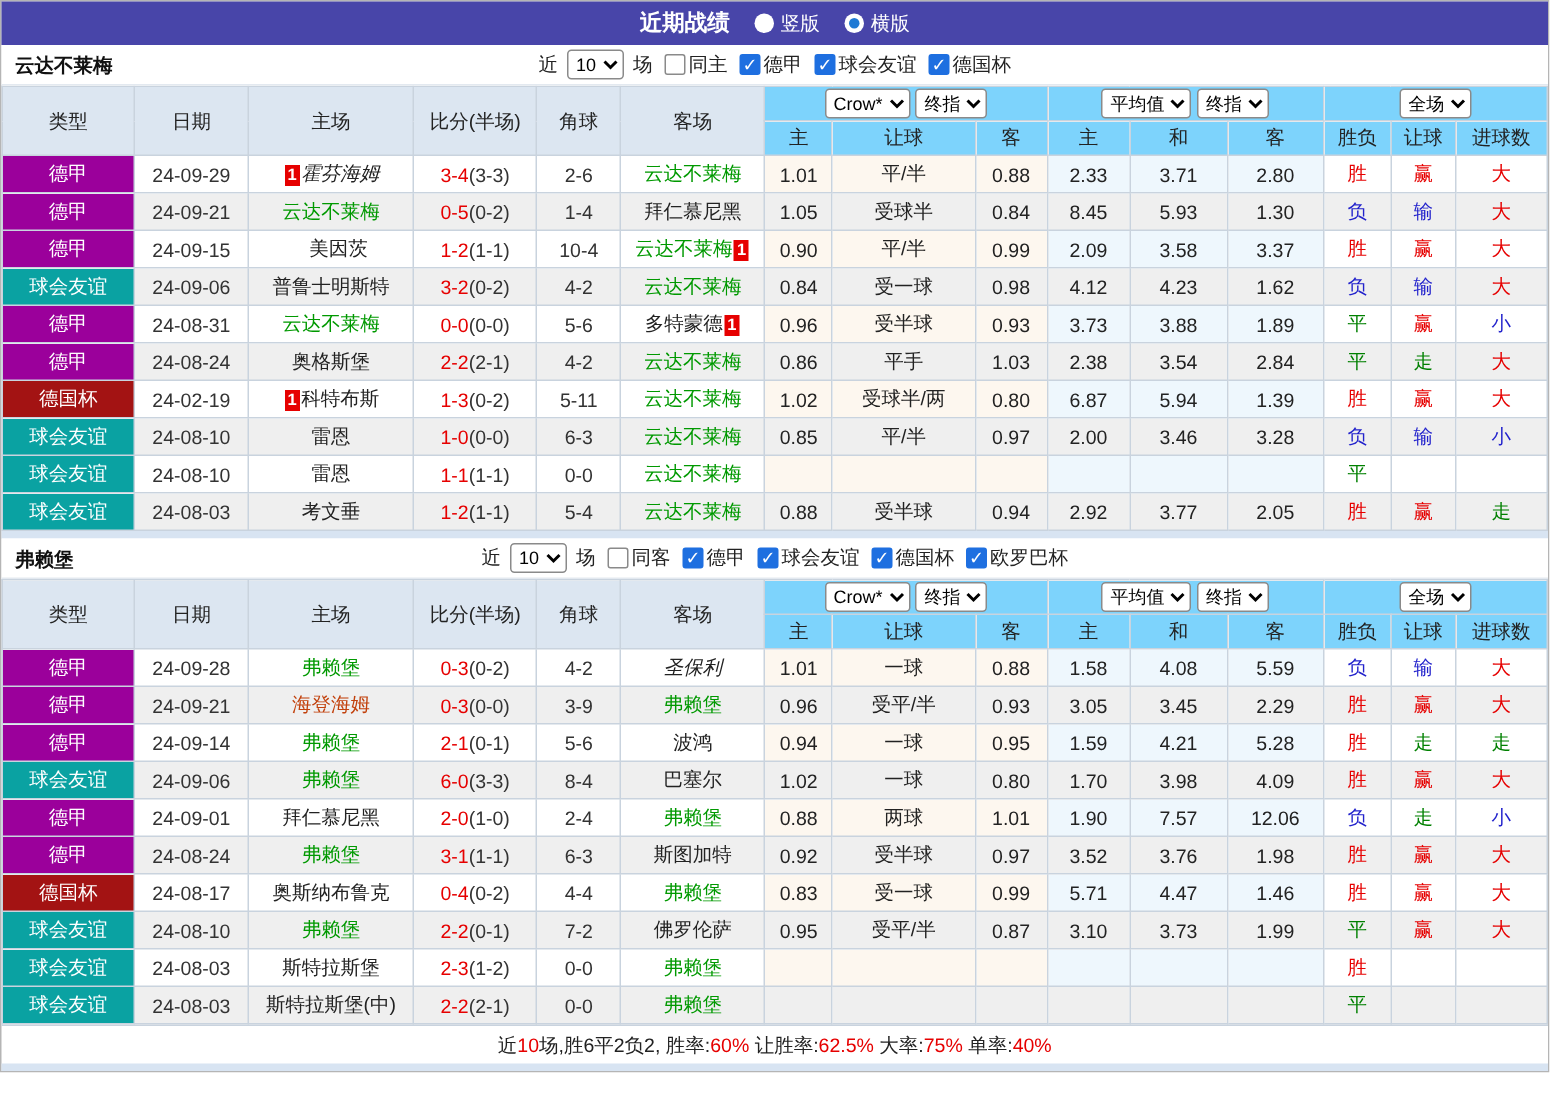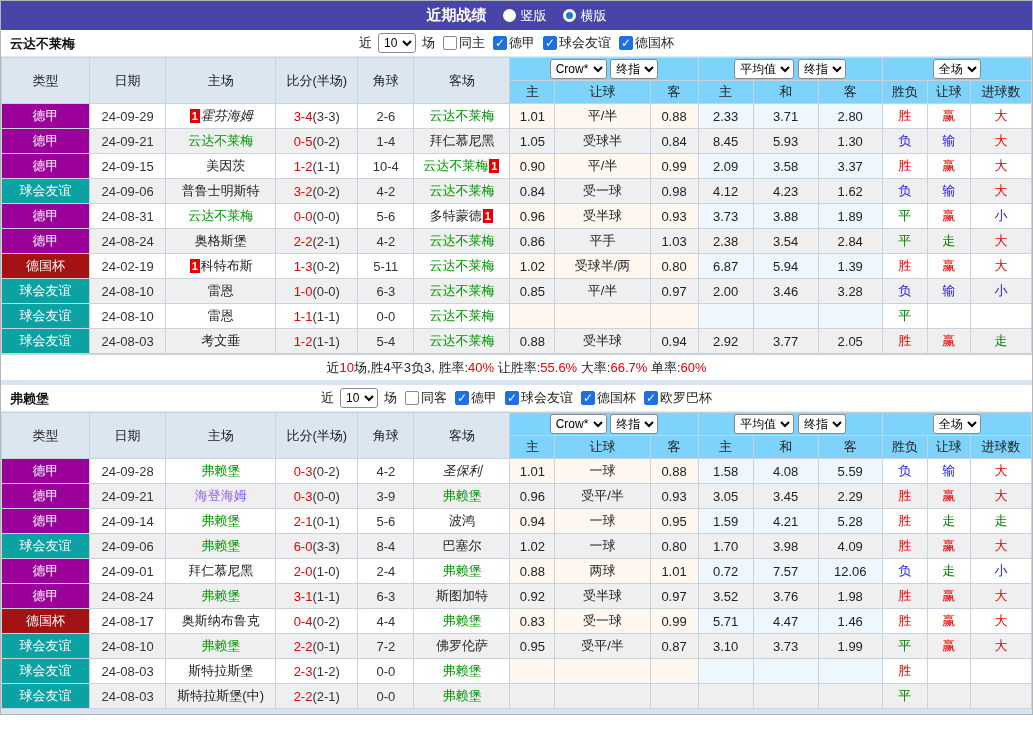--- a/index.html
+++ b/index.html
@@ -301,21 +301,20 @@
           <td class="c-odds">0.94</td>
           <td class="c-avg">2.92</td>
           <td class="c-avg">3.77</td>
           <td class="c-avg">2.05</td>
           <td class="c-res" style="color: rgb(230, 0, 0);">胜</td>
           <td class="c-res" style="color: rgb(230, 0, 0);">赢</td>
           <td class="c-res" style="color: rgb(0, 128, 0);">走</td>
         </tr>
       </tbody>
   </table>
-  <div class="summary"><span>近</span><span class="red">10</span><span>场,胜4平3负3, 胜率:</span><span class="red">40%</span><span> 让胜率:</span><span class="red">55.6%</span><span> 大率:</span><span class="red">66.7%</span><span> 单率:</span><span class="red">60%</span></div>
 
   <div class="gap"></div>
 
   <div class="filterbar">
     <span class="team-name">弗赖堡</span>
     <span class="filter-controls">
       <span>近</span>
       <select><option>10</option></select>
       <span>场</span>
       <label class="cb-wrap">
@@ -405,21 +404,21 @@
           <td class="c-avg">1.58</td>
           <td class="c-avg">4.08</td>
           <td class="c-avg">5.59</td>
           <td class="c-res" style="color: rgb(34, 34, 204);">负</td>
           <td class="c-res" style="color: rgb(34, 34, 204);">输</td>
           <td class="c-res" style="color: rgb(230, 0, 0);">大</td>
         </tr>
         <tr>
           <td class="c-type" style="background: rgb(155, 0, 155);">德甲</td>
           <td class="c-date">24-09-21</td>
-          <td class="c-team"><span style="color: #8b5cf6;">海登海姆</span></td>
+          <td class="c-team"><span style="color: #c2410c;">海登海姆</span></td>
           <td class="c-score"><span class="ft">0-3</span><span class="ht">(0-0)</span></td>
           <td class="c-corner">3-9</td>
           <td class="c-team"><span style="color: rgb(0, 153, 0);">弗赖堡</span></td>
           <td class="c-odds">0.96</td>
           <td class="c-odds">受平/半</td>
           <td class="c-odds">0.93</td>
           <td class="c-avg">3.05</td>
           <td class="c-avg">3.45</td>
           <td class="c-avg">2.29</td>
           <td class="c-res" style="color: rgb(230, 0, 0);">胜</td>
@@ -463,21 +462,21 @@
         <tr>
           <td class="c-type" style="background: rgb(155, 0, 155);">德甲</td>
           <td class="c-date">24-09-01</td>
           <td class="c-team"><span style="color: rgb(34, 34, 34);">拜仁慕尼黑</span></td>
           <td class="c-score"><span class="ft">2-0</span><span class="ht">(1-0)</span></td>
           <td class="c-corner">2-4</td>
           <td class="c-team"><span style="color: rgb(0, 153, 0);">弗赖堡</span></td>
           <td class="c-odds">0.88</td>
           <td class="c-odds">两球</td>
           <td class="c-odds">1.01</td>
-          <td class="c-avg">0.72</td>
+          <td class="c-avg">1.90</td>
           <td class="c-avg">7.57</td>
           <td class="c-avg">12.06</td>
           <td class="c-res" style="color: rgb(34, 34, 204);">负</td>
           <td class="c-res" style="color: rgb(0, 128, 0);">走</td>
           <td class="c-res" style="color: rgb(34, 34, 204);">小</td>
         </tr>
         <tr>
           <td class="c-type" style="background: rgb(155, 0, 155);">德甲</td>
           <td class="c-date">24-08-24</td>
           <td class="c-team"><span style="color: rgb(0, 153, 0);">弗赖堡</span></td>
@@ -557,15 +556,16 @@
           <td class="c-odds"></td>
           <td class="c-avg"></td>
           <td class="c-avg"></td>
           <td class="c-avg"></td>
           <td class="c-res" style="color: rgb(0, 128, 0);">平</td>
           <td class="c-res" style="color: rgb(34, 34, 34);"></td>
           <td class="c-res" style="color: rgb(34, 34, 34);"></td>
         </tr>
       </tbody>
   </table>
+  <div class="summary"><span>近</span><span class="red">10</span><span>场,胜6平2负2, 胜率:</span><span class="red">60%</span><span> 让胜率:</span><span class="red">62.5%</span><span> 大率:</span><span class="red">75%</span><span> 单率:</span><span class="red">40%</span></div>
 
   <div class="gap"></div>
 </div>
 
 </body></html>

